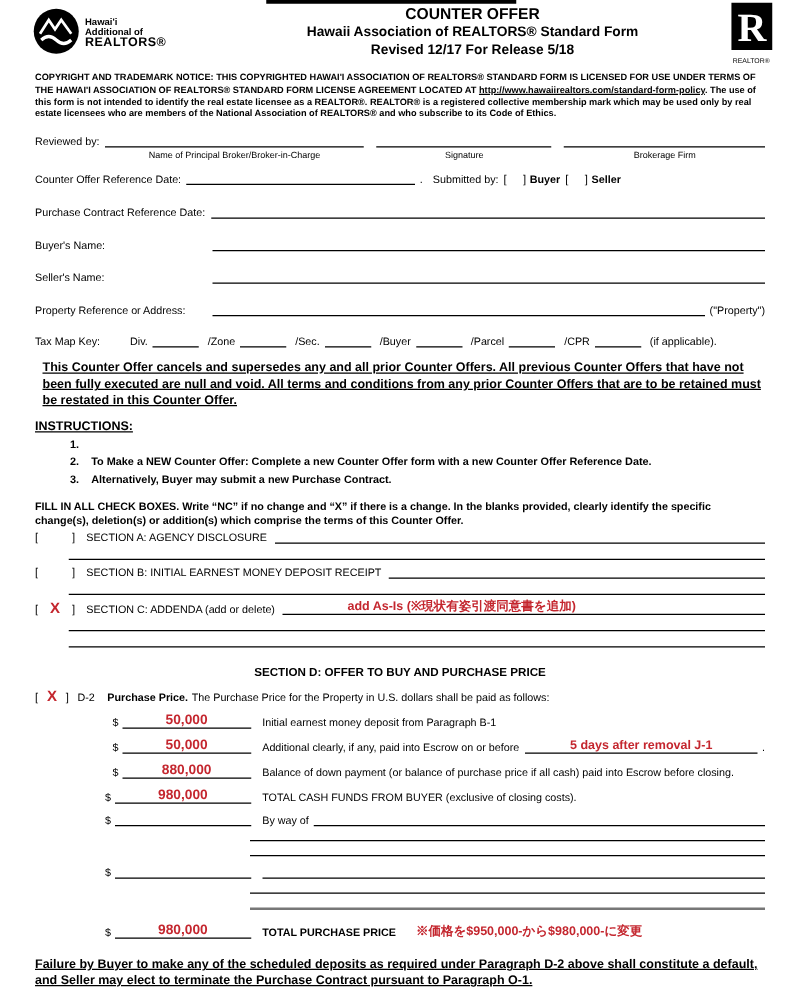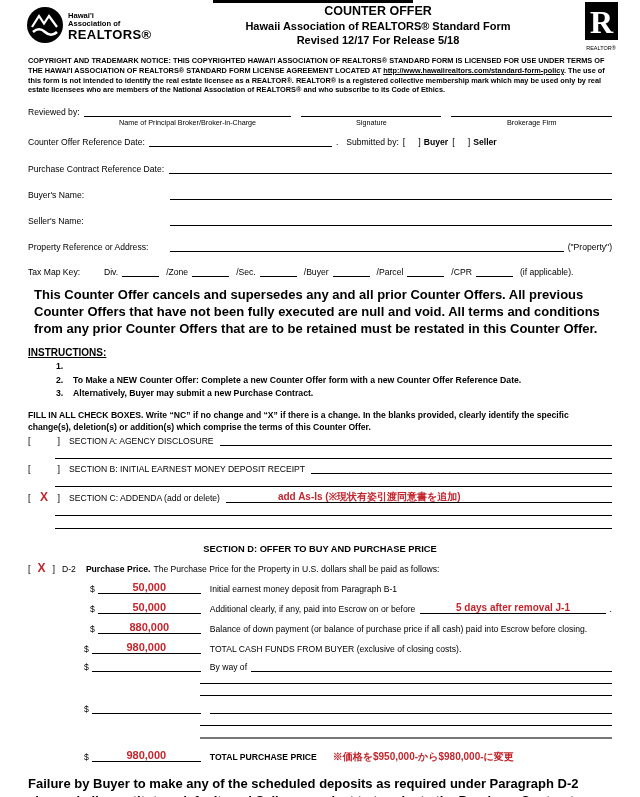--- a/index.html
+++ b/index.html
@@ -3,38 +3,38 @@
 <meta charset="utf-8">
 <style>
   html,body{margin:0;padding:0;background:#e8e8e8;}
   .page{width:640px;height:797px;background:#fff;position:relative;overflow:hidden;
         font-family:"Liberation Sans",sans-serif;color:#000;margin:0 auto;}
   .scan-bar{position:absolute;top:0;left:213px;width:200px;height:3px;background:#000;}
   .sample{margin-top:5px;text-align:center;color:#c4262e;font-weight:bold;font-size:33px;line-height:1;letter-spacing:1px;}
   .header{display:flex;align-items:flex-start;padding:2px 16px 0 26px;}
   .har-logo{display:flex;gap:4px;width:152px;align-items:center;margin-top:4px;}
   .har-text{font-weight:bold;line-height:1.08;font-size:7.6px;}
-  .har-text .big{font-size:13px;letter-spacing:.4px;}
+  .har-text .big{font-size:10px;letter-spacing:.4px;}
   .header-center{flex:1;text-align:center;margin-top:2px;}
   .h-title{font-weight:bold;font-size:12.5px;}
   .h-sub{font-weight:bold;font-size:11px;margin-top:2px;}
   .h-rev{font-weight:bold;font-size:11px;margin-top:2px;}
   .realtor-logo{width:46px;text-align:center;}
   .realtor-caption{font-size:5.5px;margin-top:1px;}
   .copyright{font-size:7.35px;font-weight:bold;line-height:1.33;margin:5px 28px 0 28px;}
   .copyright .link{text-decoration:underline;color:#000;}
   .frow{display:flex;align-items:flex-end;margin-left:28px;margin-right:28px;font-size:8.6px;}
   .fill{flex:1;border-bottom:1px solid #000;min-height:10px;}
   .u{border-bottom:1px solid #000;display:inline-block;}
   .cap-row{display:flex;margin-left:28px;margin-right:28px;font-size:7.2px;margin-top:1px;}
   .cap{text-align:center;}
   .cb-bracket{font-size:9px;}
   .cb-gap{display:inline-block;text-align:center;color:#c4262e;font-weight:bold;font-size:12px;line-height:9px;}
   .bold{font-weight:bold;}
-  .para{font-size:13px;font-weight:bold;line-height:1.3;margin:10px 30px 0 34px;}
+  .para{font-size:10px;font-weight:bold;line-height:1.3;margin:10px 30px 0 34px;text-decoration:underline;}
   .instr-head{font-weight:bold;text-decoration:underline;font-size:10px;margin:9px 28px 0 28px;}
   .instr-item{display:flex;font-size:8.7px;font-weight:bold;margin:3px 28px 0 56px;line-height:1.25;}
   .inum{width:17px;flex:none;}
   .fill-notice{font-size:8.6px;font-weight:bold;line-height:1.3;margin:11px 28px 0 28px;}
   .srow{display:flex;align-items:flex-end;margin:2px 28px 0 28px;font-size:8.6px;}
   .srow .seclabel{margin-left:9px;margin-right:6px;}
   .cont{border-bottom:1px solid #000;height:12px;margin:0 28px 0 55px;}
   .cont-d{border-bottom:1px solid #000;height:11px;margin:0 28px 0 200px;}
   .cont-d-thick{border-bottom:2.5px solid #777;height:11px;margin:0 28px 0 200px;}
   .d-head{text-align:center;font-weight:bold;font-size:9.3px;margin-top:15px;}
@@ -54,21 +54,21 @@
     <div class="har-logo">
       <span>
         <svg width="38" height="38" viewBox="0 0 38 38">
           <circle cx="19" cy="19" r="18" fill="#000"></circle>
           <path d="M6 21 L13 10 L18 17.5 L23 10 L31 21" stroke="#fff" stroke-width="2.2" fill="none"></path>
           <path d="M7 26 q6 -5.5 12 0 q6 5.5 12 0" stroke="#fff" stroke-width="2.6" fill="none"></path>
         </svg>
       </span>
       <span class="har-text">
         <div>Hawai'i</div>
-        <div>Association of</div>
+        <div>Additional of</div>
         <div class="big">REALTORS®</div>
       </span>
     </div>
     <div class="header-center">
       <div class="h-title">COUNTER OFFER</div>
       <div class="h-sub">Hawaii Association of REALTORS® Standard Form</div>
       <div class="h-rev">Revised 12/17   For Release 5/18</div>
     </div>
     <div class="realtor-logo">
       <span>

